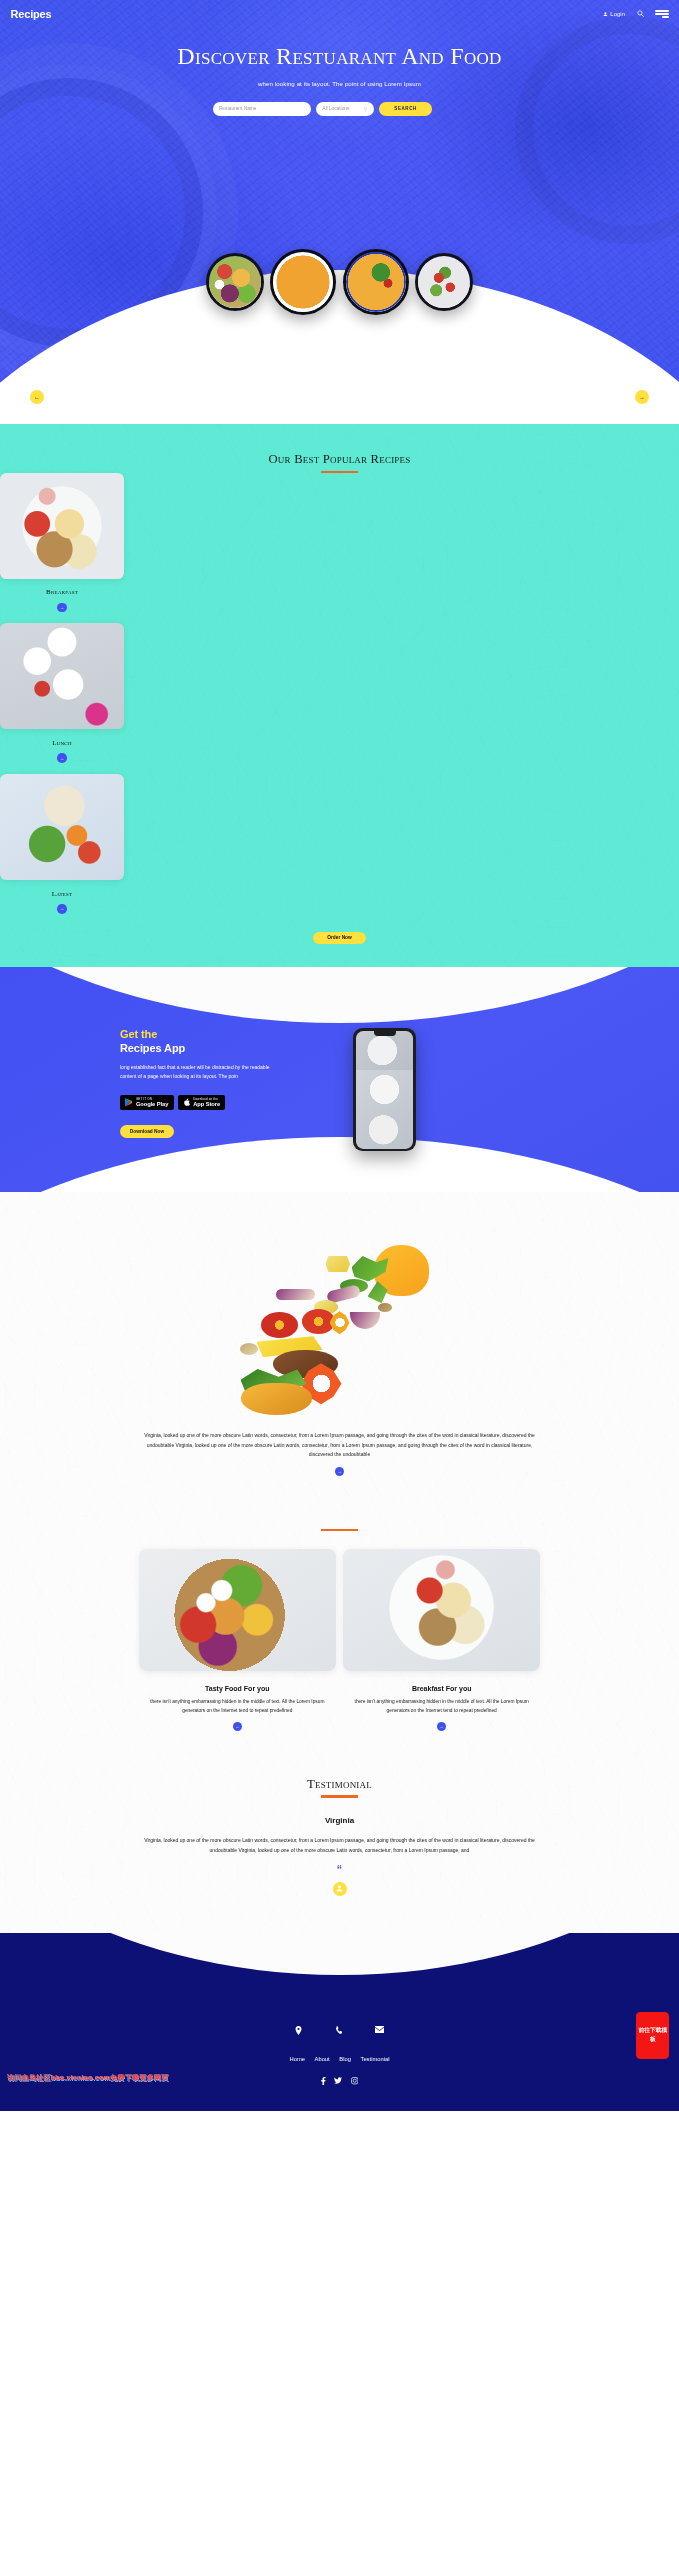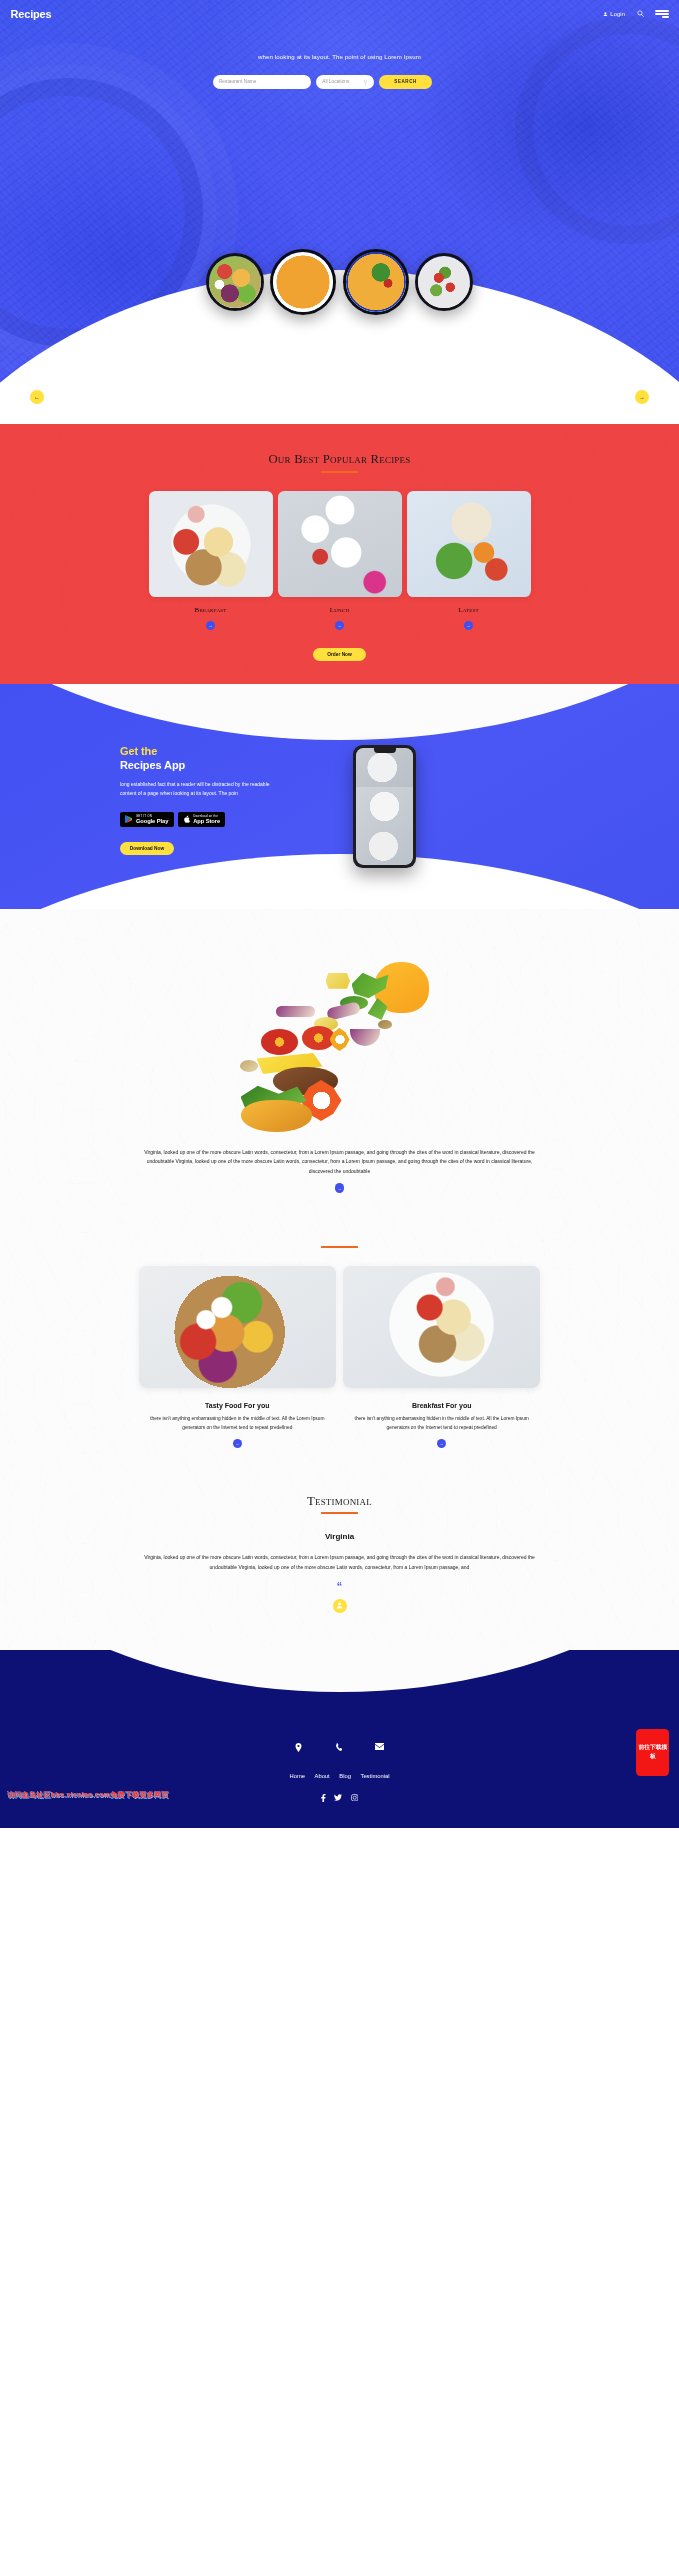--- a/index.html
+++ b/index.html
@@ -168,24 +168,24 @@
   .doodle {
     position:absolute; inset:0; pointer-events:none; opacity:.55;
     background-image:
       repeating-linear-gradient(62deg, rgba(0,0,0,0.022) 0 0.5px, rgba(0,0,0,0) 0.5px 28px),
       repeating-linear-gradient(-54deg, rgba(0,0,0,0.018) 0 0.5px, rgba(0,0,0,0) 0.5px 34px),
       repeating-radial-gradient(circle at 12% 26%, rgba(0,0,0,0.02) 0 0.5px, rgba(0,0,0,0) 0.5px 24.4px),
       repeating-radial-gradient(circle at 82% 66%, rgba(0,0,0,0.02) 0 0.5px, rgba(0,0,0,0) 0.5px 29px);
   }
 
   
-  .recipes { padding-top: 28px; padding-bottom: 23px; background:#ef4444; position: relative; }
+  .recipes { padding-top: 28px; padding-bottom: 23px; background:#5eead4; position: relative; }
   .recipe-grid {
-    display: flex; justify-content: center; gap: 5px; margin-top: 18px;
-    position: relative; z-index: 2;
+    display: flex; justify-content: center; gap: 11px; 
+    position: relative; z-index: 2; flex-direction: column;
   }
   .recipe-card { width: 124px; text-align:center; }
   .recipe-img {
     width: 124px; height: 106px; border-radius: 6.4px; overflow:hidden;
     box-shadow: 0 1.6px 6.4px rgba(0,0,0,0.07);
   }
   .r1 { background:
       radial-gradient(circle at 38% 22%, #e9b4ae 0 7%, rgba(0,0,0,0) 8%),
       radial-gradient(circle at 30% 48%, #d63f32 0 12%, rgba(0,0,0,0) 13%),
       radial-gradient(circle at 56% 48%, #f1dc9e 0 16%, rgba(0,0,0,0) 17%),
@@ -402,20 +402,21 @@
         </span>
         <div class="burger">
             <i></i>
             <i></i>
             <i></i>
           </div>
       </div>
     </div>
 
     <div class="hero-inner">
+      <h1 class="hero-title">Discover Restuarant And Food</h1>
       <p class="hero-sub">when looking at its layout. The point of using Lorem Ipsum</p>
 
       <div class="search-bar">
         <div class="search-field name">Restaurant Name</div>
         <div class="search-field loc">
           <span>All Locations</span>
           <span class="pin-ghost">⚲</span>
         </div>
         <button class="search-btn">SEARCH</button>
       </div>

